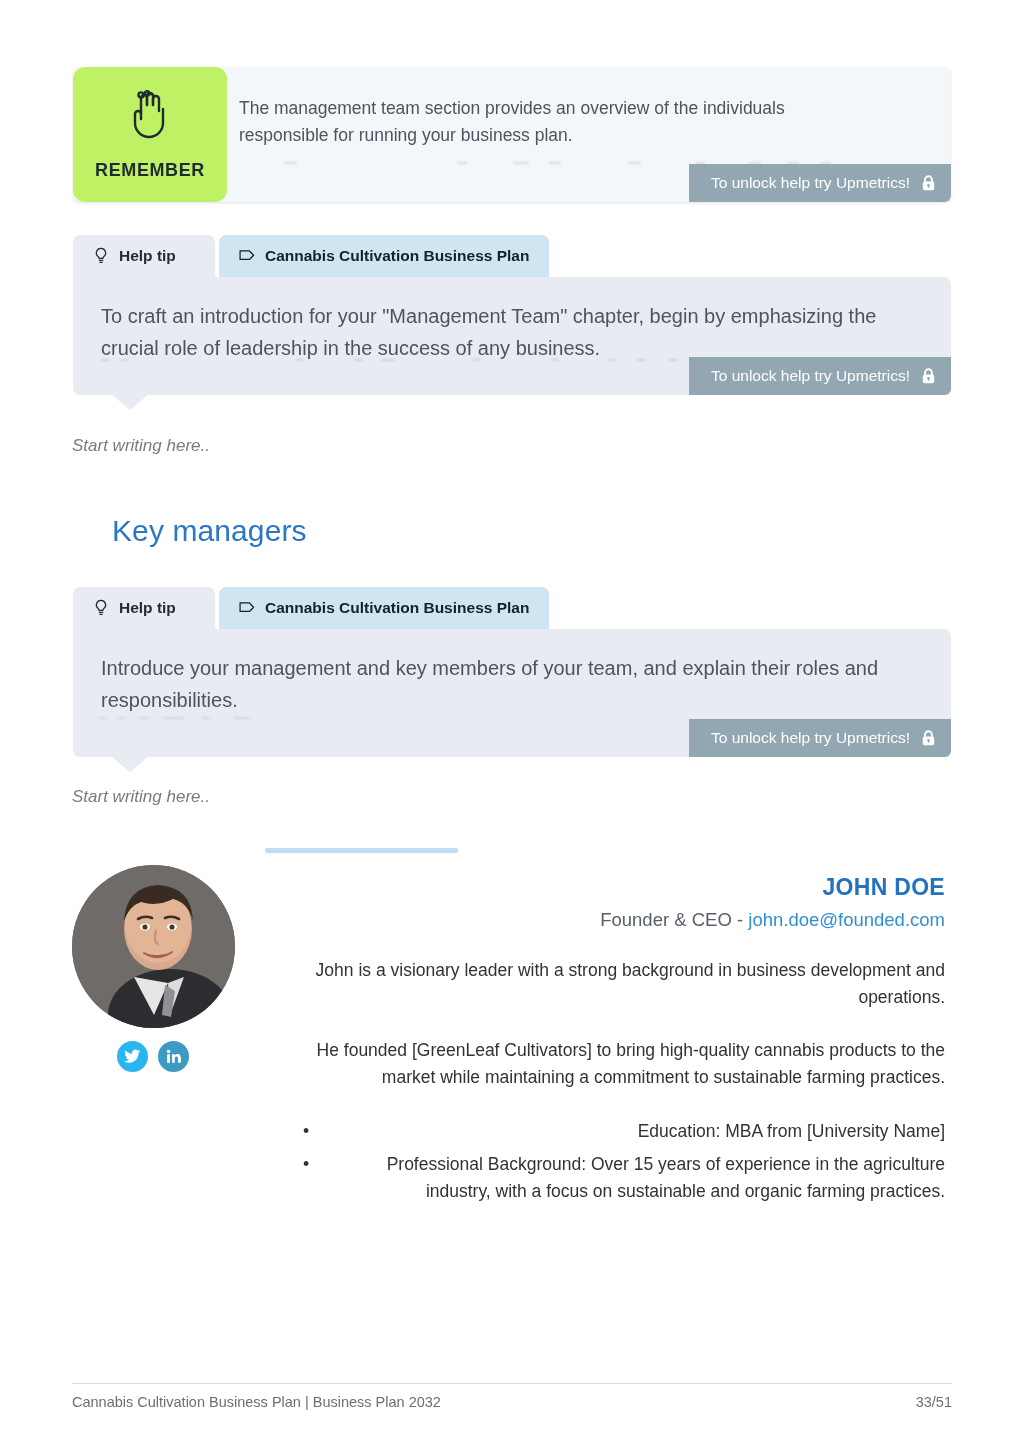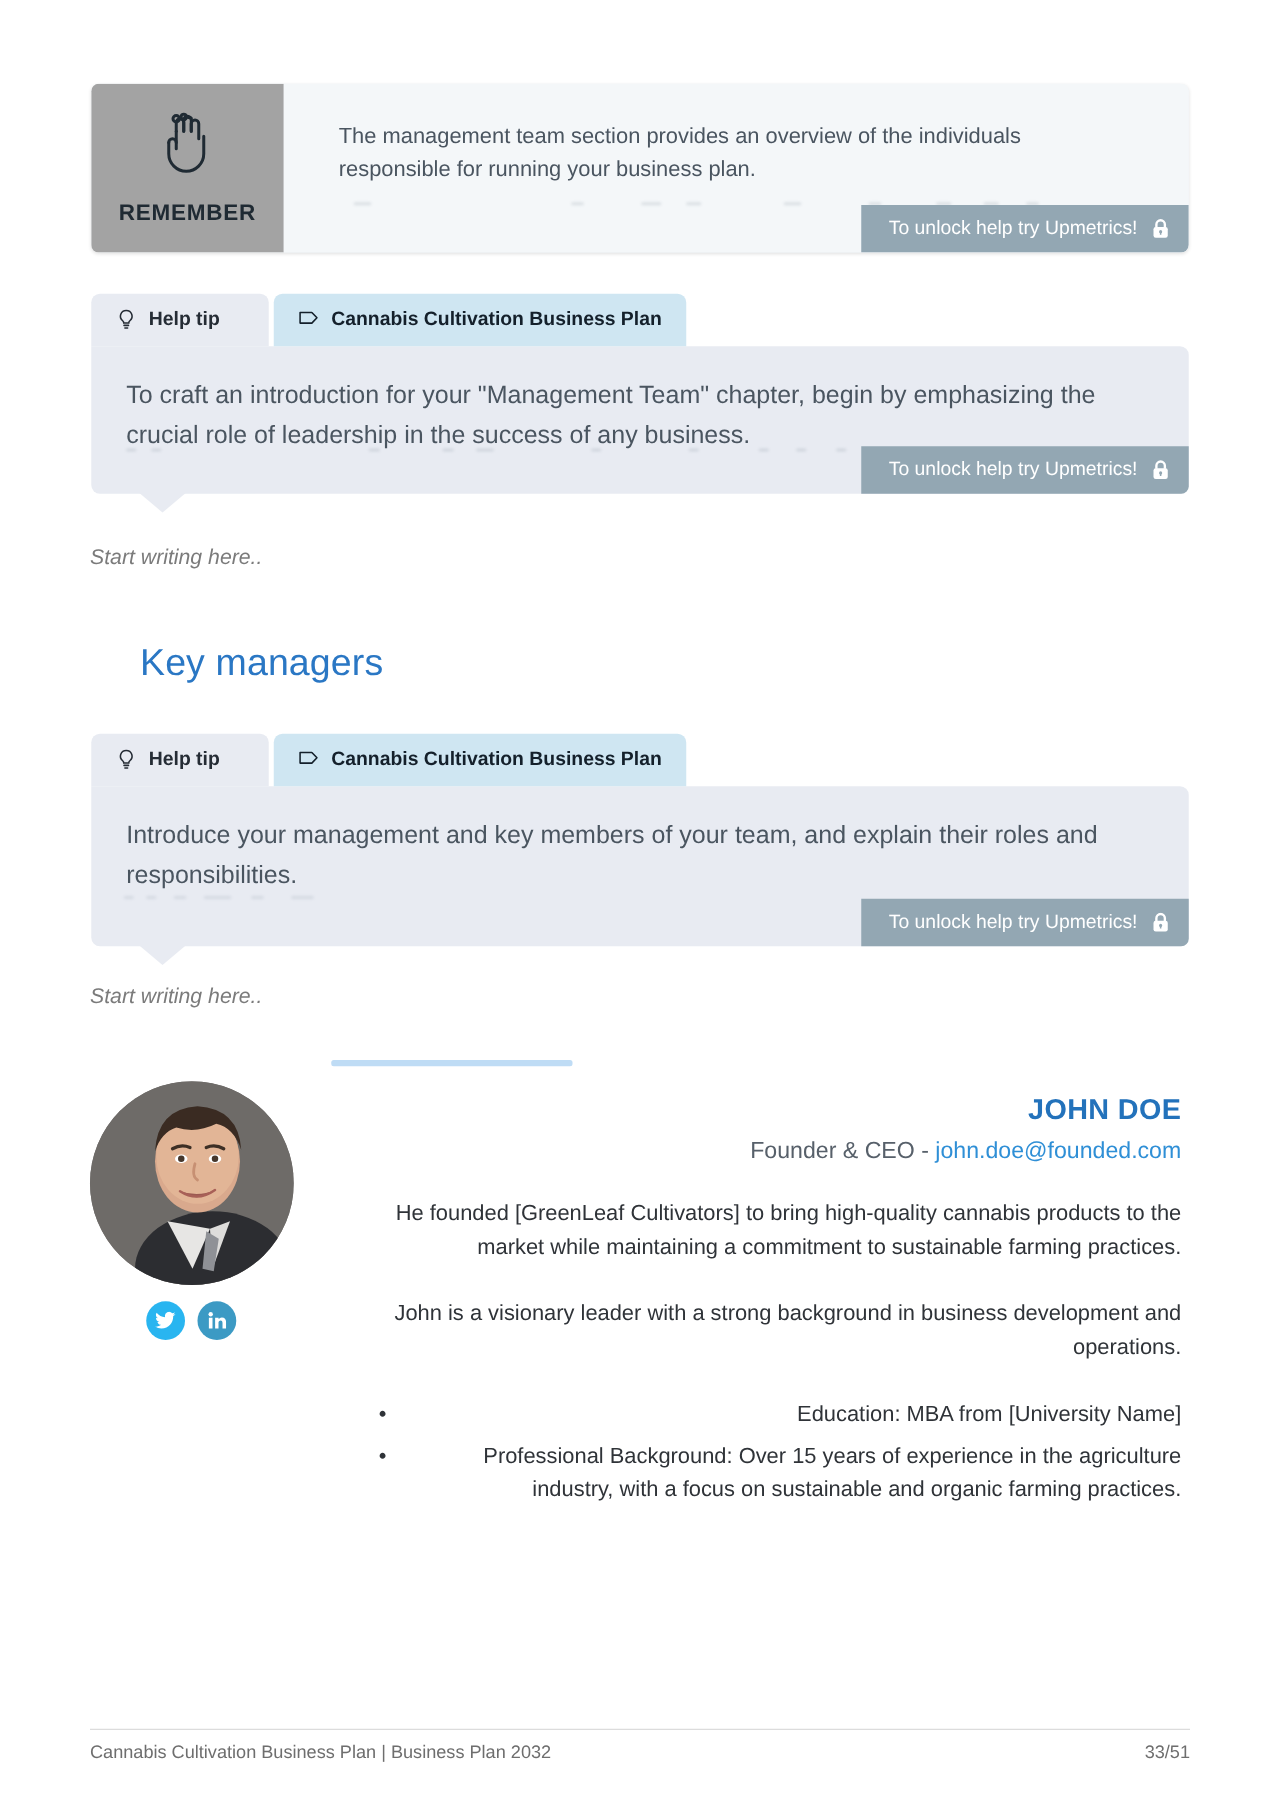--- a/index.html
+++ b/index.html
@@ -32,44 +32,45 @@
     height: 135px;
     display: flex;
     border-radius: 6px;
     overflow: hidden;
     background: #f4f7f9;
     box-shadow: 0 1px 3px rgba(0,0,0,0.12);
   }
   .remember-left {
     width: 154px;
     flex: 0 0 154px;
-    background: #a3a3a3;
+    background: #bef264;
     display: flex;
     flex-direction: column;
     align-items: center;
     justify-content: center;
     gap: 20px;
+    border-radius: 12px;
   }
   .remember-icon {
     width: 46px;
     height: 52px;
     display: block;
   }
   .remember-label {
     font-family: "Liberation Sans", sans-serif;
     font-weight: bold;
     font-size: 18px;
     letter-spacing: 0.6px;
     color: #1f2a33;
   }
   .remember-right {
     flex: 1 1 auto;
     position: relative;
     background: #f4f7f9;
-    padding: 28px 28px 0 44px;
+    padding: 28px 28px 0 12px;
     box-sizing: border-box;
   }
   .remember-text {
     font-size: 17.5px;
     line-height: 1.55;
     color: #4a5560;
     max-width: 640px;
     margin: 0;
   }
   .redacted-row {
@@ -510,22 +511,22 @@
           <path fill="#ffffff" d="M6.1 5.2h2.8v1.2a3 3 0 0 1 2.65-1.4c2.1 0 3.35 1.3 3.35 3.85v4.95h-2.9V9.4c0-1.2-.45-1.95-1.5-1.95-.9 0-1.4.6-1.62 1.2-.08.2-.08.5-.08.8v4.35H6.1z"></path>
         </svg>
       </a>
     </div>
 
     <div class="profile-main">
       <h3 class="profile-name">JOHN DOE</h3>
       <div class="profile-role">
         <span>Founder &amp; CEO</span><span> - </span><a class="profile-email">john.doe@founded.com</a>
       </div>
+      <p class="profile-para">John is a visionary leader with a strong background in business development and operations.</p>
       <p class="profile-para">He founded [GreenLeaf Cultivators] to bring high-quality cannabis products to the market while maintaining a commitment to sustainable farming practices.</p>
-      <p class="profile-para">John is a visionary leader with a strong background in business development and operations.</p>
       <ul class="profile-bullets">
         <li>
           <span class="bullet-dot">•</span>
           <span>Education: MBA from [University Name]</span>
         </li>
         <li>
           <span class="bullet-dot">•</span>
           <span>Professional Background: Over 15 years of experience in the agriculture industry, with a focus on sustainable and organic farming practices.</span>
         </li>
       </ul>

